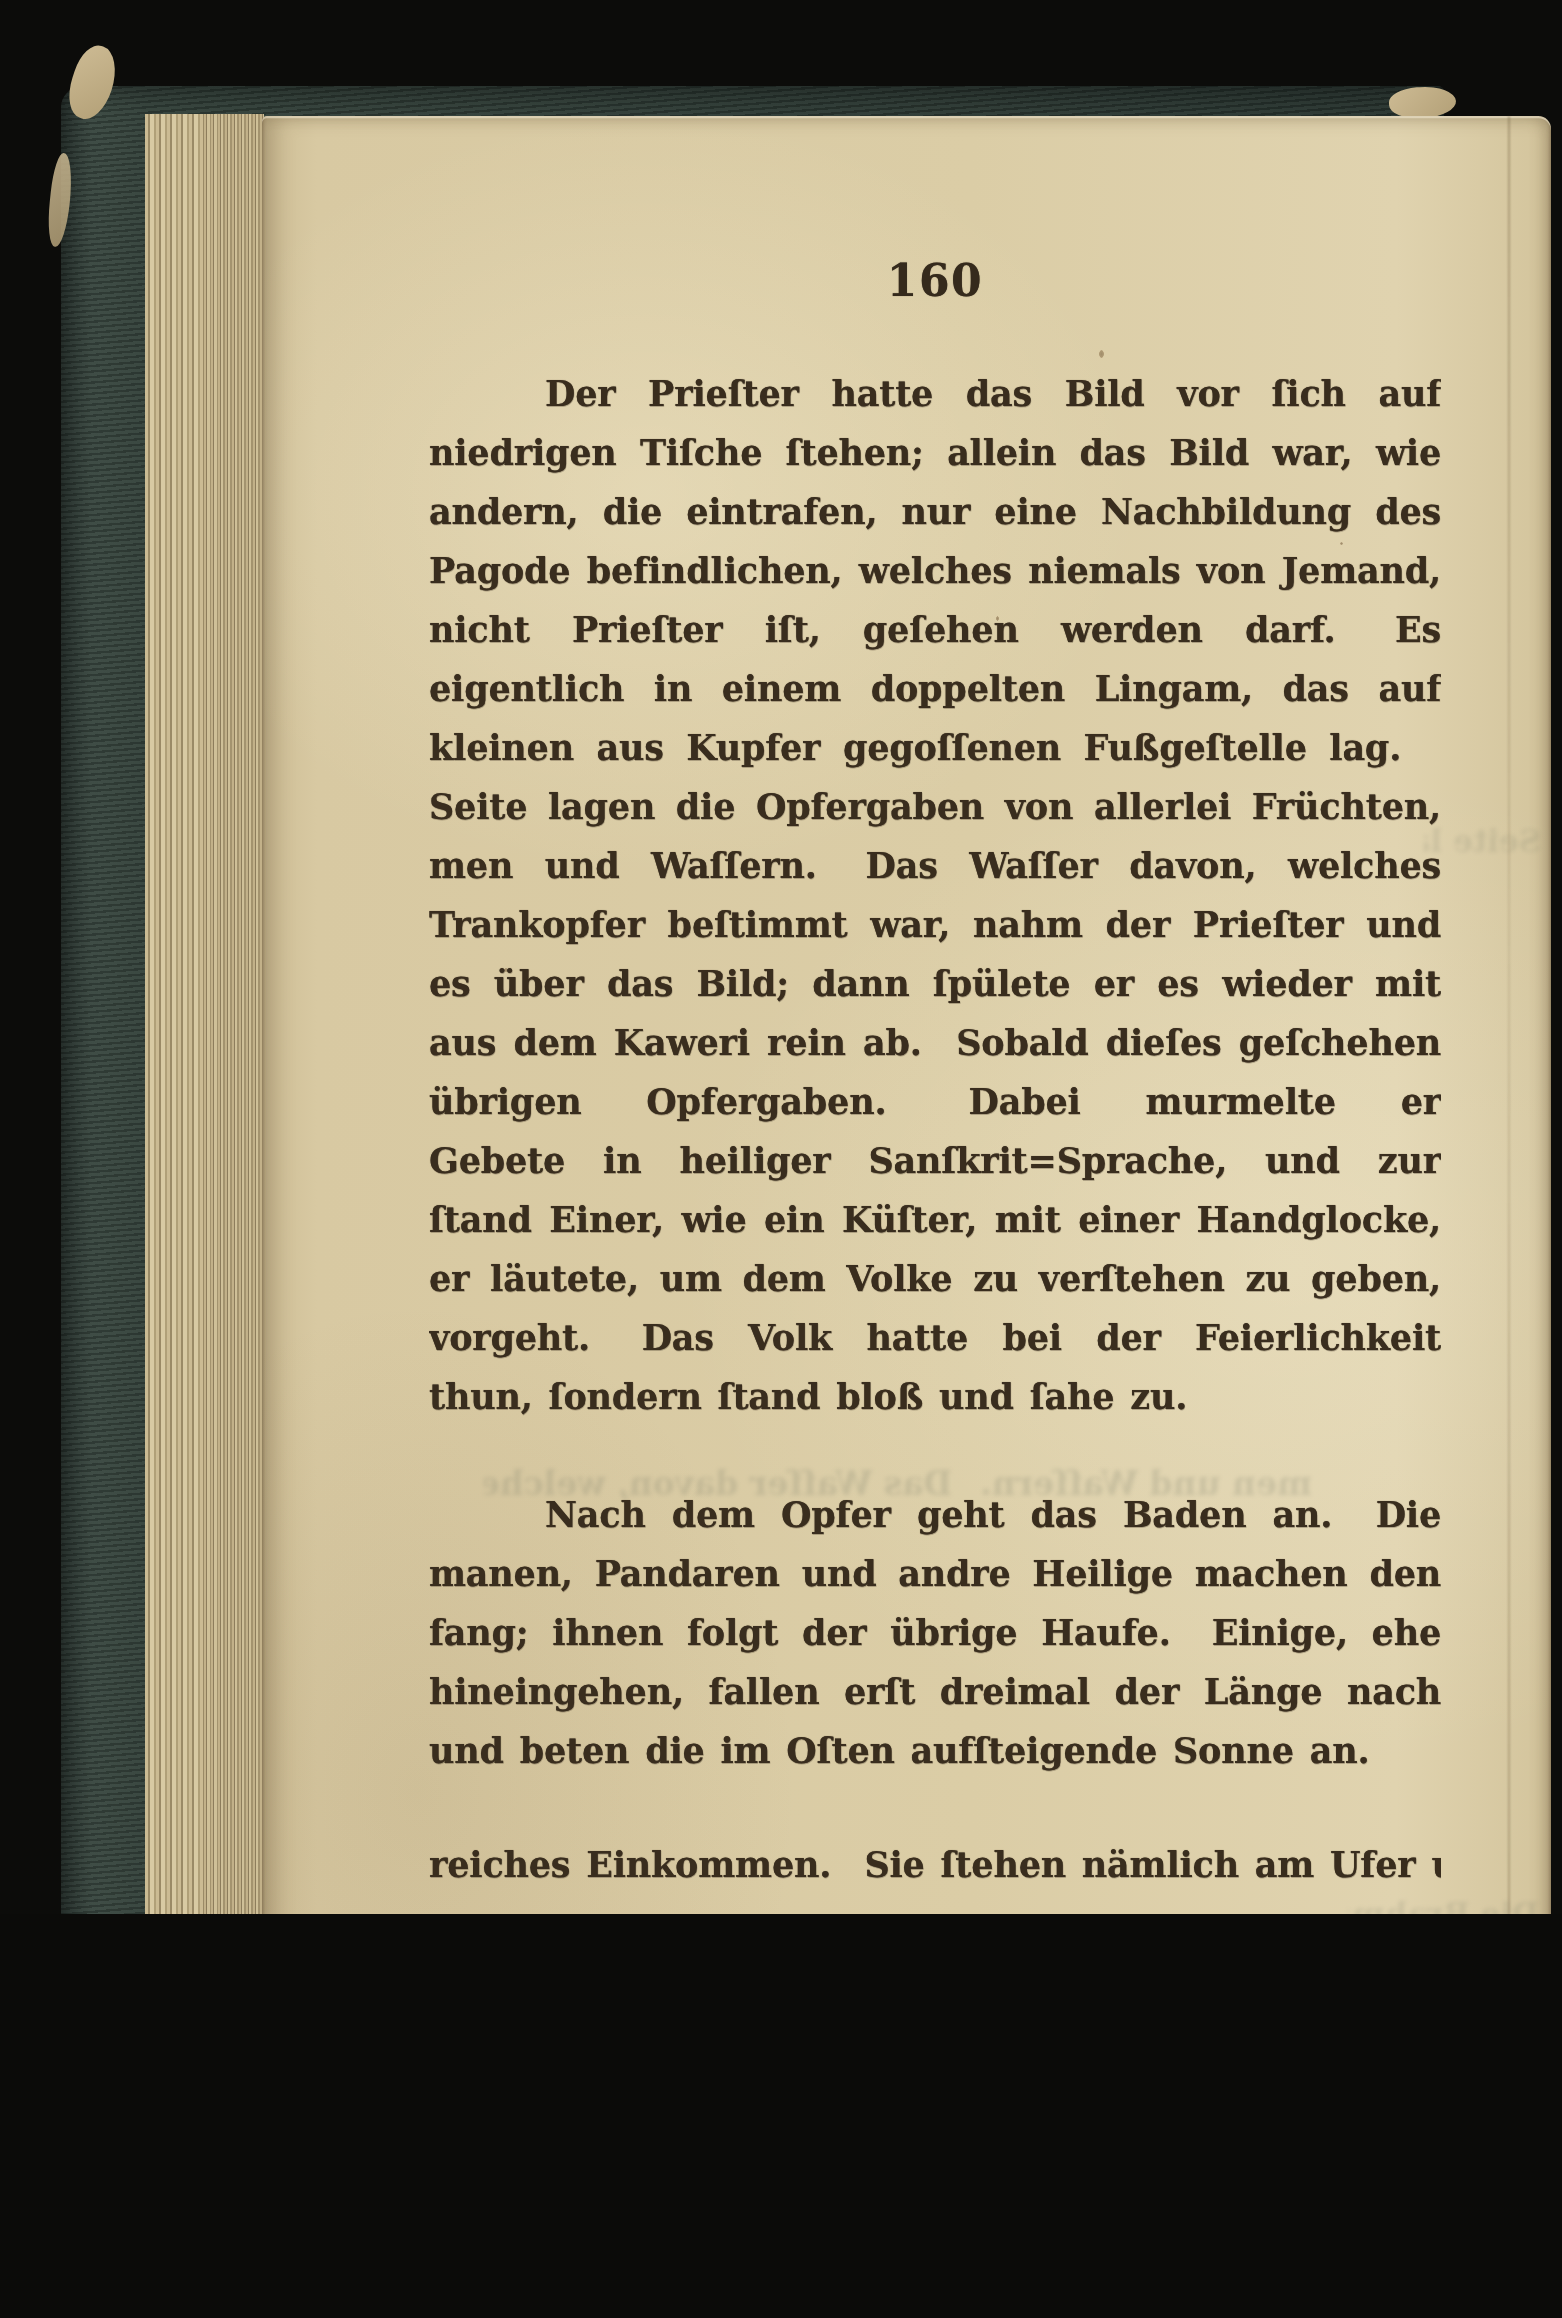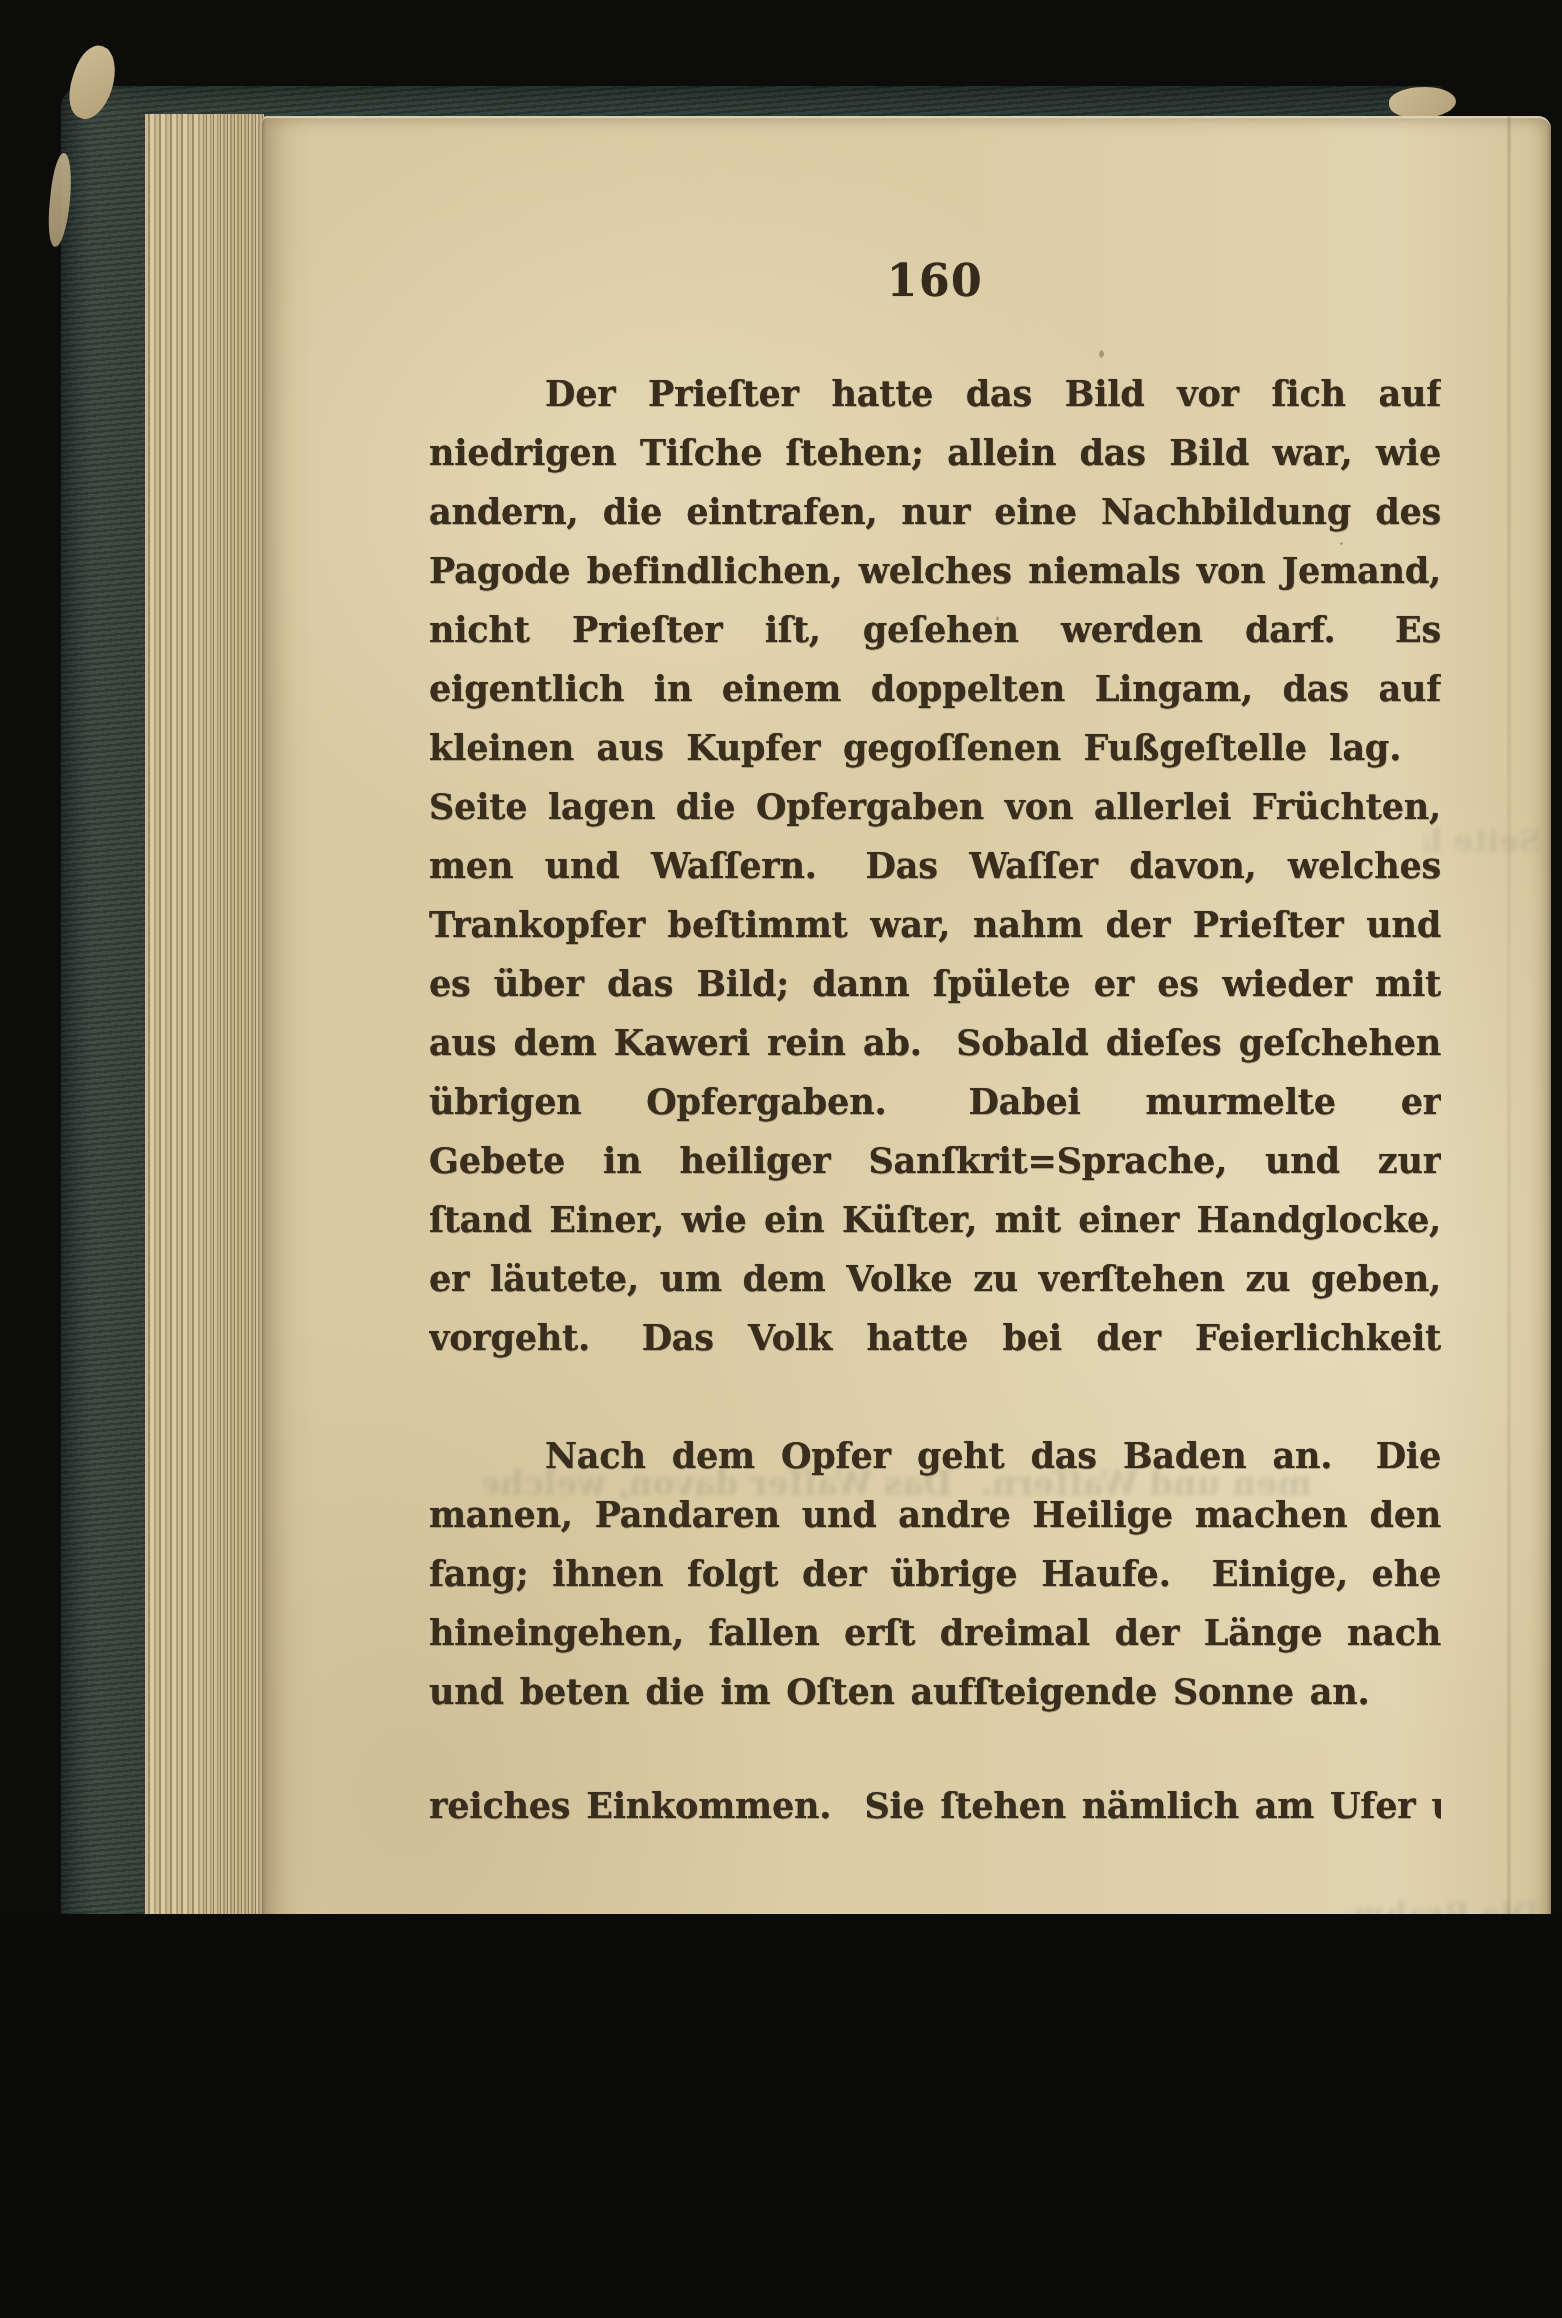--- a/index.html
+++ b/index.html
@@ -118,20 +118,21 @@
         <div class="line just">Seite lagen die Opfergaben von allerlei Früchten, Blu=</div>
         <div class="line just">men und Waſſern.  Das Waſſer davon, welches zum</div>
         <div class="line just">Trankopfer beſtimmt war, nahm der Prieſter und goß</div>
         <div class="line just">es über das Bild; dann ſpülete er es wieder mit Waſſer</div>
         <div class="line just">aus dem Kaweri rein ab.  Sobald dieſes geſchehen war,</div>
         <div class="line just">übrigen Opfergaben.  Dabei murmelte er beſtändig</div>
         <div class="line just">Gebete in heiliger Sanſkrit=Sprache, und zur Seite</div>
         <div class="line just">ſtand Einer, wie ein Küſter, mit einer Handglocke, die</div>
         <div class="line just">er läutete, um dem Volke zu verſtehen zu geben, was</div>
         <div class="line just">vorgeht.  Das Volk hatte bei der Feierlichkeit nichts zu</div>
+        <div class="line last">thun, ſondern ſtand bloß und ſahe zu.</div>
       </div>
       <div class="para p2">
         <div class="line just first">Nach dem Opfer geht das Baden an.  Die Brah=</div>
         <div class="line just">manen, Pandaren und andre Heilige machen den An=</div>
         <div class="line just">fang; ihnen folgt der übrige Haufe.  Einige, ehe ſie</div>
         <div class="line just">hineingehen, fallen erſt dreimal der Länge nach zur Erde</div>
         <div class="line last">und beten die im Oſten aufſteigende Sonne an.</div>
       </div>
       <div class="para p3">
         <div class="line last">reiches Einkommen.  Sie ſtehen nämlich am Ufer und</div>

